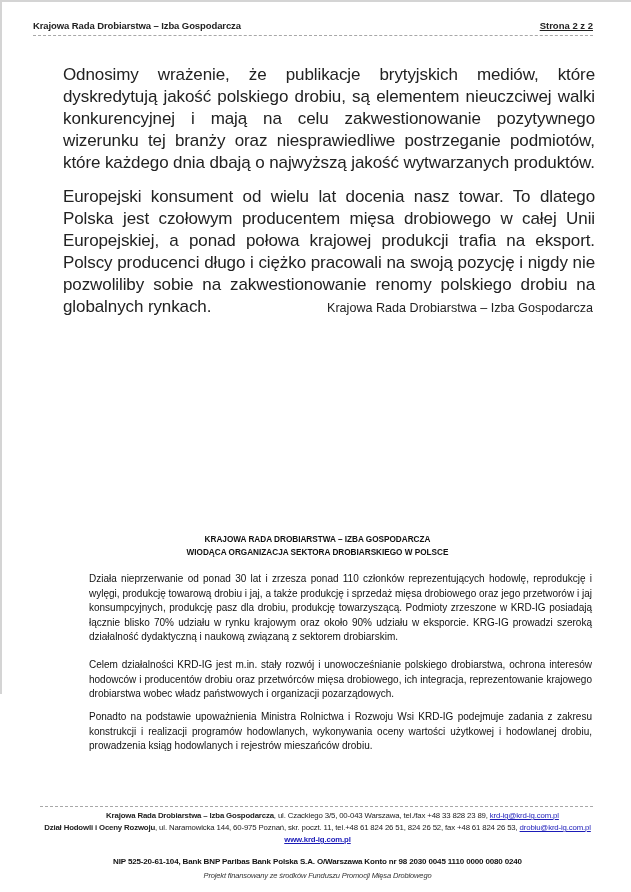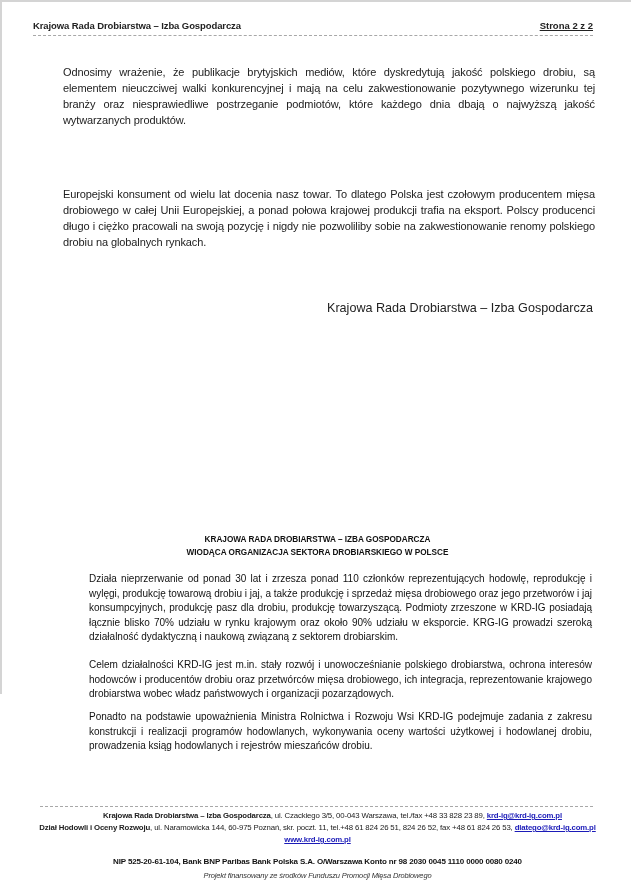--- a/index.html
+++ b/index.html
@@ -3,41 +3,41 @@
 <meta charset="utf-8">
 <style>
   html, body { margin: 0; padding: 0; background: #ffffff; }
   body { width: 631px; height: 892px; overflow: hidden; position: relative; font-family: "Liberation Sans", "DejaVu Sans", sans-serif; color: #1a1a1a; }
   .page { position: absolute; left: 0; top: 0; width: 631px; height: 694px; border-left: 2px solid #d4d4d4; border-top: 2px solid #d4d4d4; box-sizing: border-box; background: #fff; }
 
   .hdr { position: absolute; left: 31px; top: 18px; width: 460px; font-size: 9.5px; font-weight: bold; color: #222; letter-spacing: -0.1px; }
   .hdr-right { position: absolute; right: 38px; top: 18px; font-size: 9.5px; font-weight: bold; color: #222; text-decoration: underline; }
   .hdr-rule { position: absolute; left: 31px; top: 33px; width: 560px; border-top: 1px dashed #a8a8a8; }
 
-  .body-text { position: absolute; left: 61px; width: 532px; font-size: 11px; line-height: 16px; text-align: justify; color: #222; letter-spacing: -0.1px; }
+  .body-text { position: absolute; left: 61px; width: 532px; font-size: 17px; line-height: 22px; text-align: justify; color: #222; letter-spacing: -0.1px; }
   .p1 { top: 62px; }
   .p2 { top: 184px; }
   .signature { position: absolute; right: 38px; top: 299px; font-size: 12.6px; color: #222; }
 
   .info-title { position: absolute; left: 0; width: 631px; text-align: center; font-size: 8.2px; font-weight: bold; color: #111; }
   .t1 { top: 533px; }
   .t2 { top: 546px; }
 
   .info-box { position: absolute; left: 87px; width: 503px; font-size: 10px; line-height: 14.5px; text-align: justify; color: #111; }
   .ib1 { top: 570px; }
   .ib2 { top: 656px; }
   .ib3 { top: 708px; }
 
   .ftr-rule { position: absolute; left: 38px; top: 804px; width: 553px; border-top: 1px dashed #a8a8a8; }
   .ftr-line { position: absolute; left: 0; width: 631px; text-align: center; font-size: 7.8px; color: #222; white-space: nowrap; letter-spacing: -0.15px; }
   .f1 { top: 809px; padding-left: 30px; box-sizing: border-box; }
   .f2 { top: 821px; }
   .f3 { top: 833px; font-weight: bold; }
   .ftr-line b { font-weight: bold; }
-  .lnk { color: #1b1bb8; text-decoration: underline; font-weight: bold; }
+  .lnk { color: #1b1bb8; text-decoration: underline; }
   .f4 { top: 855px; font-size: 8px; font-weight: bold; color: #111; }
   .f5 { top: 869px; font-size: 7.5px; font-style: italic; color: #333; }
 </style>
 </head>
 <body>
 
 <div class="page">
 
   <div class="hdr">Krajowa Rada Drobiarstwa – Izba Gospodarcza</div>
   <div class="hdr-right">Strona 2 z 2</div>
@@ -53,21 +53,21 @@
   <p class="info-box ib1" style="margin:0">Działa nieprzerwanie od ponad 30 lat i zrzesza ponad 110 członków reprezentujących hodowlę, reprodukcję i wylęgi, produkcję towarową drobiu i jaj, a także produkcję i sprzedaż mięsa drobiowego oraz jego przetworów i jaj konsumpcyjnych, produkcję pasz dla drobiu, produkcję towarzyszącą. Podmioty zrzeszone w KRD-IG posiadają łącznie blisko 70% udziału w rynku krajowym oraz około 90% udziału w eksporcie. KRG-IG prowadzi szeroką działalność dydaktyczną i naukową związaną z sektorem drobiarskim.</p>
   <p class="info-box ib3" style="margin:0">Ponadto na podstawie upoważnienia Ministra Rolnictwa i Rozwoju Wsi KRD-IG podejmuje zadania z zakresu konstrukcji i realizacji programów hodowlanych, wykonywania oceny wartości użytkowej i hodowlanej drobiu, prowadzenia ksiąg hodowlanych i rejestrów mieszańców drobiu.</p>
   <p class="info-box ib2" style="margin:0">Celem działalności KRD-IG jest m.in. stały rozwój i unowocześnianie polskiego drobiarstwa, ochrona interesów hodowców i producentów drobiu oraz przetwórców mięsa drobiowego, ich integracja, reprezentowanie krajowego drobiarstwa wobec władz państwowych i organizacji pozarządowych.</p>
 
   <div class="ftr-rule"></div>
 
   <div class="ftr-line f1">
     <b>Krajowa Rada Drobiarstwa – Izba Gospodarcza</b><span>, ul. Czackiego 3/5, 00-043 Warszawa, tel./fax +48 33 828 23 89, </span><a class="lnk">krd-ig@krd-ig.com.pl</a>
   </div>
   <div class="ftr-line f2">
-    <b>Dział Hodowli i Oceny Rozwoju</b><span>, ul. Naramowicka 144, 60-975 Poznań, skr. poczt. 11, tel.+48  61 824 26 51, 824 26 52,  fax +48 61 824 26 53, </span><a class="lnk">dlatego@krd-ig.com.pl</a>
+    <b>Dział Hodowli i Oceny Rozwoju</b><span>, ul. Naramowicka 144, 60-975 Poznań, skr. poczt. 11, tel.+48  61 824 26 51, 824 26 52,  fax +48 61 824 26 53, </span><a class="lnk">drobiu@krd-ig.com.pl</a>
   </div>
   <div class="ftr-line f3">
     <a class="lnk">www.krd-ig.com.pl</a>
   </div>
   <div class="ftr-line f4">NIP 525-20-61-104, Bank BNP Paribas Bank Polska S.A. O/Warszawa Konto nr 98 2030 0045 1110 0000 0080 0240</div>
   <div class="ftr-line f5">Projekt finansowany ze środków Funduszu Promocji Mięsa Drobiowego</div>
 
 </div>
 
 </body></html>

